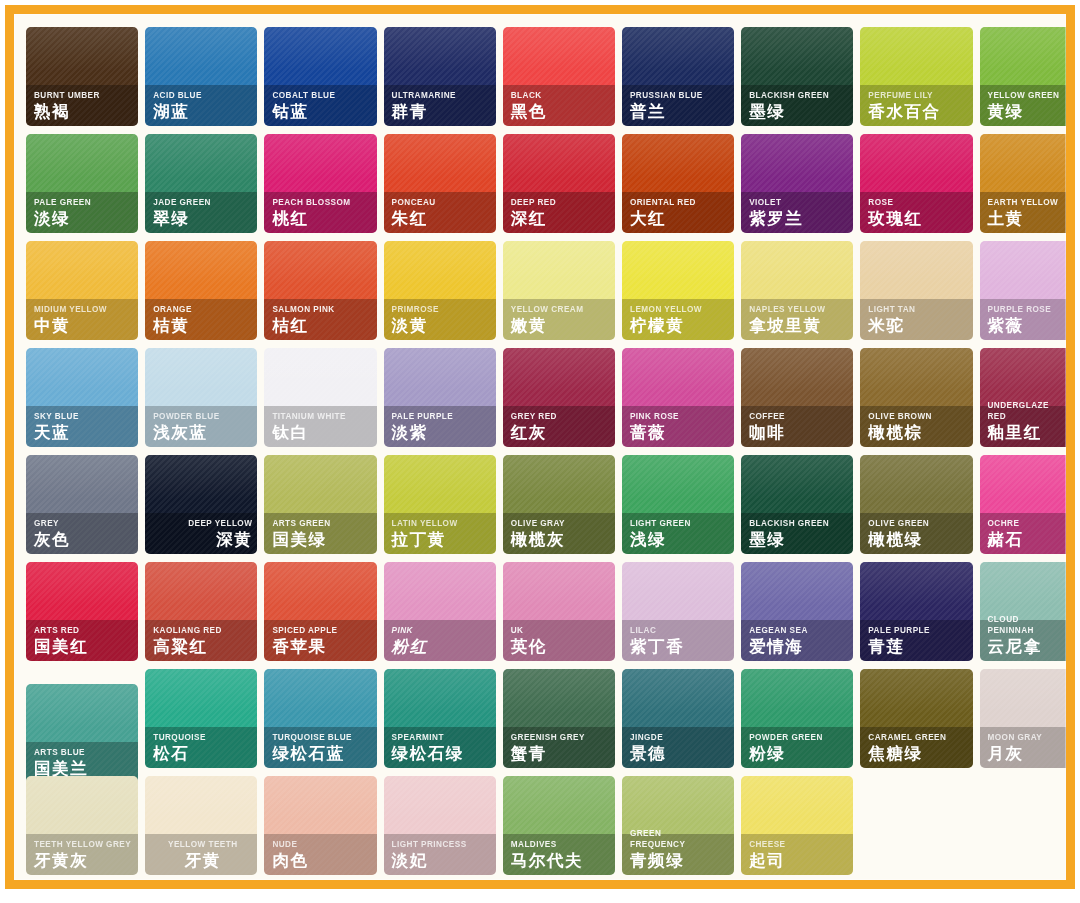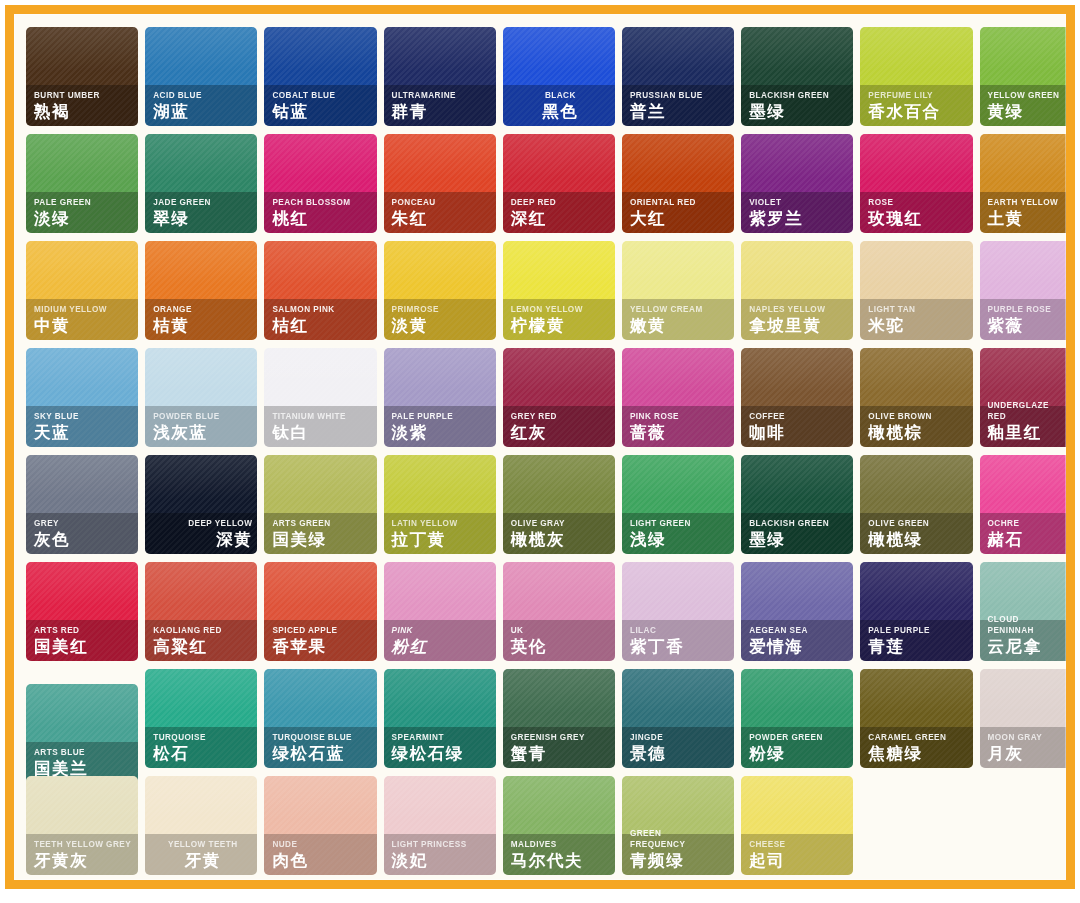--- a/index.html
+++ b/index.html
@@ -124,21 +124,21 @@
         <div class="swatch" style="background: rgb(31, 42, 99);">
           <div class="tint"></div>
           <div class="band" style="background: rgba(0, 0, 0, 0.27);"></div>
           <div class="labels">
             <div class="en">ULTRAMARINE</div>
             <div class="zh">群青</div>
           </div>
         </div>
       </div>
       <div class="cell">
-        <div class="swatch" style="background: #1d4ed8; text-align: center;">
+        <div class="swatch" style="background: #ef4444;">
           <div class="tint"></div>
           <div class="band" style="background: rgba(0, 0, 0, 0.27);"></div>
           <div class="labels">
             <div class="en">BLACK</div>
             <div class="zh">黑色</div>
           </div>
         </div>
       </div>
       <div class="cell">
         <div class="swatch" style="background: rgb(27, 42, 94);">
@@ -304,36 +304,36 @@
         <div class="swatch lighttext" style="background: rgb(238, 198, 47);">
           <div class="tint"></div>
           <div class="band" style="background: rgba(0, 0, 0, 0.22);"></div>
           <div class="labels">
             <div class="en">PRIMROSE</div>
             <div class="zh">淡黄</div>
           </div>
         </div>
       </div>
       <div class="cell">
+        <div class="swatch lighttext" style="background: rgb(236, 233, 141);">
+          <div class="tint"></div>
+          <div class="band" style="background: rgba(0, 0, 0, 0.22);"></div>
+          <div class="labels">
+            <div class="en">YELLOW CREAM</div>
+            <div class="zh">嫩黄</div>
+          </div>
+        </div>
+      </div>
+      <div class="cell">
         <div class="swatch lighttext" style="background: rgb(236, 228, 63);">
           <div class="tint"></div>
           <div class="band" style="background: rgba(0, 0, 0, 0.22);"></div>
           <div class="labels">
             <div class="en">LEMON YELLOW</div>
             <div class="zh">柠檬黄</div>
-          </div>
-        </div>
-      </div>
-      <div class="cell">
-        <div class="swatch lighttext" style="background: rgb(236, 233, 141);">
-          <div class="tint"></div>
-          <div class="band" style="background: rgba(0, 0, 0, 0.22);"></div>
-          <div class="labels">
-            <div class="en">YELLOW CREAM</div>
-            <div class="zh">嫩黄</div>
           </div>
         </div>
       </div>
       <div class="cell">
         <div class="swatch lighttext" style="background: rgb(236, 223, 126);">
           <div class="tint"></div>
           <div class="band" style="background: rgba(0, 0, 0, 0.22);"></div>
           <div class="labels">
             <div class="en">NAPLES YELLOW</div>
             <div class="zh">拿坡里黄</div>

